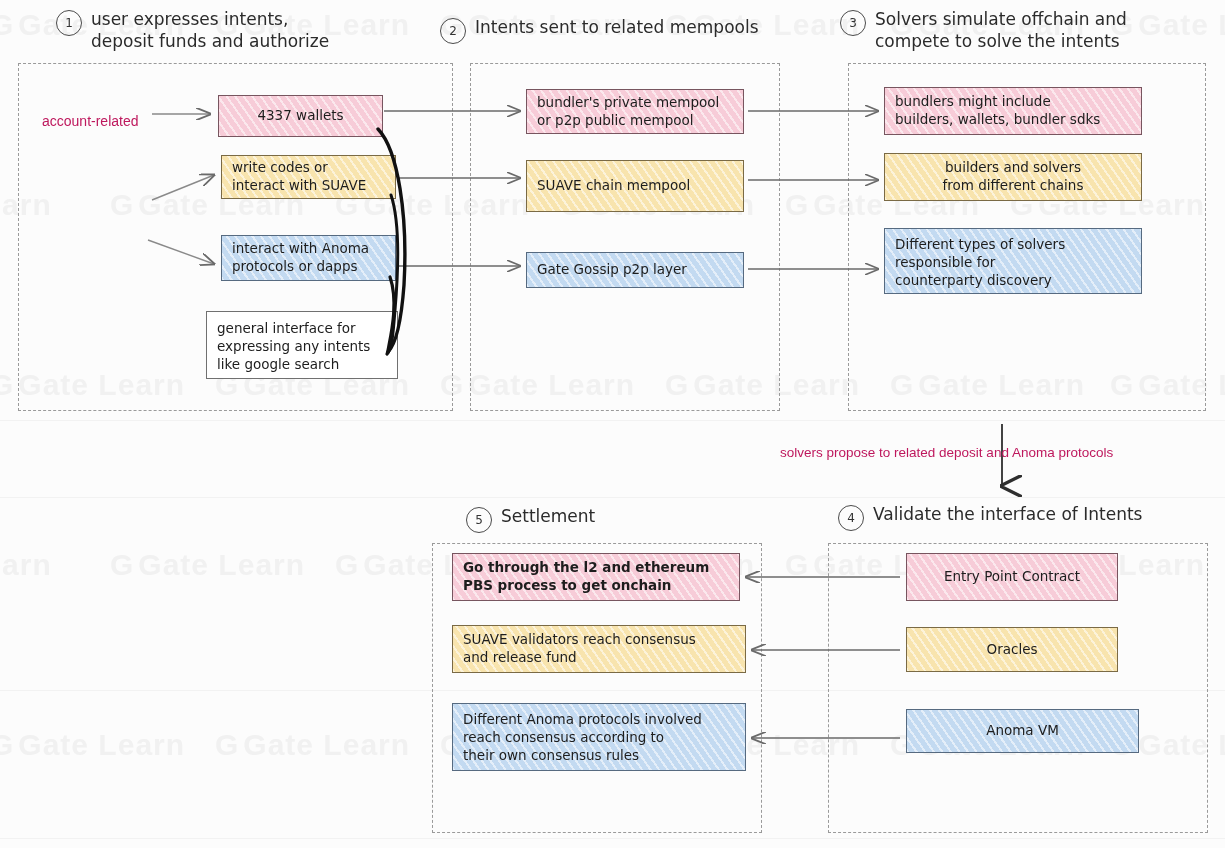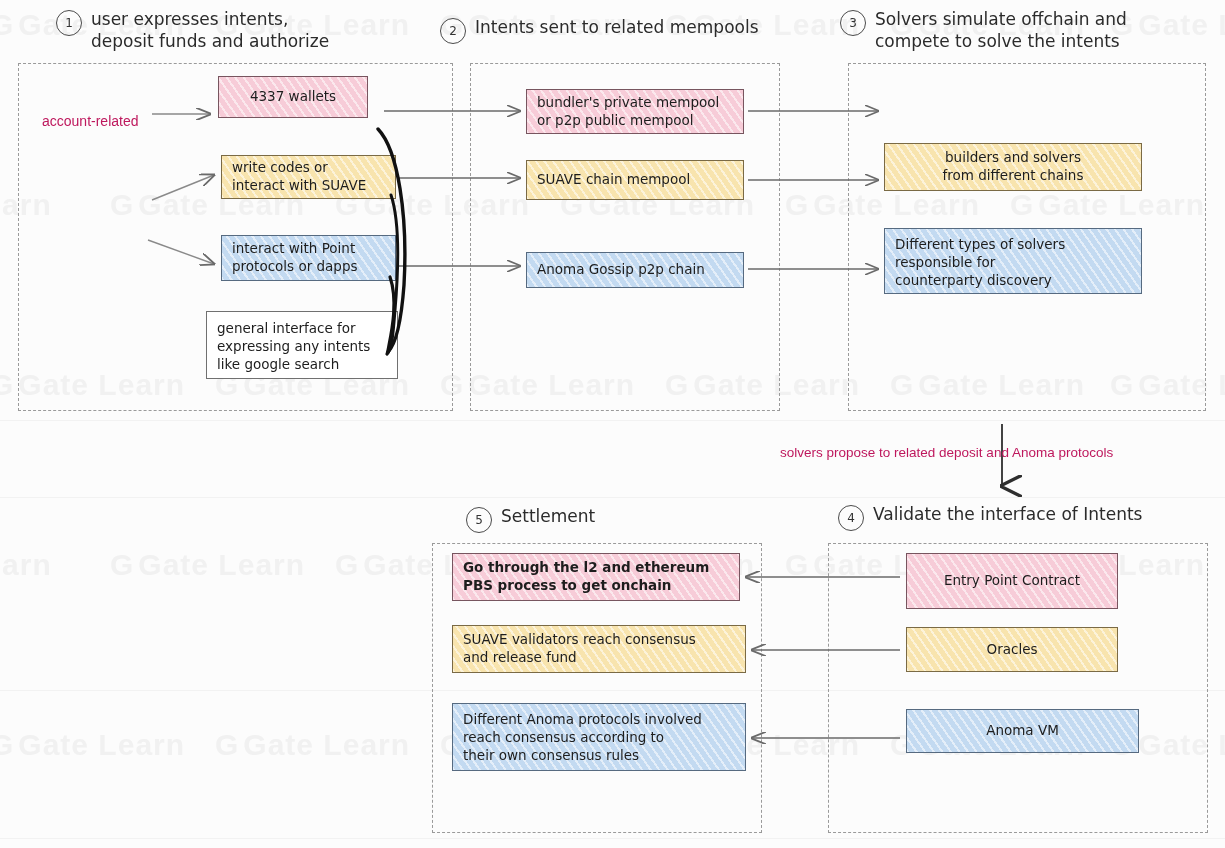--- a/index.html
+++ b/index.html
@@ -184,58 +184,60 @@
 
   <div class="group" style="left:18px;top:63px;width:435px;height:348px;"></div>
   <div class="group" style="left:470px;top:63px;width:310px;height:348px;"></div>
   <div class="group" style="left:848px;top:63px;width:358px;height:348px;"></div>
   <div class="group" style="left:432px;top:543px;width:330px;height:290px;"></div>
   <div class="group" style="left:828px;top:543px;width:380px;height:290px;"></div>
 
   <div class="caption" style="left:42px;top:112px;">account-related</div>
   <div class="caption" style="left:780px;top:443px;font-size:13.5px;">solvers propose to related deposit and Anoma protocols</div>
 
-  <div class="box pink center" style="left:218px;top:76px;width:150px;height:42px;">4337 wallets</div>
+  <div class="box pink center" style="left:218px;top:95px;width:165px;height:42px;">4337 wallets</div>
 
   <div class="box yellow left" style="left:221px;top:155px;width:175px;height:44px;">write codes or
 interact with SUAVE</div>
 
-  <div class="box blue left" style="left:221px;top:235px;width:175px;height:46px;">interact with Point
+  <div class="box blue left" style="left:221px;top:235px;width:175px;height:46px;">interact with Anoma
 protocols or dapps</div>
 
   <div class="box plain left" style="left:206px;top:311px;width:192px;height:68px;align-items:flex-start;padding-top:8px;">general interface for
 expressing any intents
 like google search</div>
 
   <div class="box pink left" style="left:526px;top:89px;width:218px;height:45px;">bundler's private mempool
 or p2p public mempool</div>
 
-  <div class="box yellow left" style="left:526px;top:160px;width:218px;height:40px;">SUAVE chain mempool</div>
-
-  <div class="box blue left" style="left:526px;top:252px;width:218px;height:36px;">Anoma Gossip p2p chain</div>
-
-
-  <div class="box yellow center" style="left:884px;top:143px;width:258px;height:48px;">builders and solvers
+  <div class="box yellow left" style="left:526px;top:160px;width:218px;height:52px;">SUAVE chain mempool</div>
+
+  <div class="box blue left" style="left:526px;top:252px;width:218px;height:36px;">Gate Gossip p2p layer</div>
+
+  <div class="box pink left" style="left:884px;top:87px;width:258px;height:48px;">bundlers might include
+builders, wallets, bundler sdks</div>
+
+  <div class="box yellow center" style="left:884px;top:153px;width:258px;height:48px;">builders and solvers
 from different chains</div>
 
   <div class="box blue left" style="left:884px;top:228px;width:258px;height:66px;align-items:flex-start;padding-top:7px;">Different types of solvers
 responsible for
 counterparty discovery</div>
 
   <div class="box pink left" style="left:452px;top:553px;width:288px;height:48px;font-weight:bold;">Go through the l2 and ethereum
 PBS process to get onchain</div>
 
   <div class="box blue left" style="left:452px;top:703px;width:294px;height:68px;align-items:flex-start;padding-top:7px;">Different Anoma protocols involved
 reach consensus according to
 their own consensus rules</div>
 
   <div class="box yellow left" style="left:452px;top:625px;width:294px;height:48px;">SUAVE validators reach consensus
 and release fund</div>
 
-  <div class="box pink center" style="left:906px;top:553px;width:212px;height:56px;">Entry Point Contract</div>
+  <div class="box pink center" style="left:906px;top:553px;width:212px;height:48px;">Entry Point Contract</div>
 
   <div class="box yellow center" style="left:906px;top:627px;width:212px;height:45px;">Oracles</div>
 
   <div class="box blue center" style="left:906px;top:709px;width:233px;height:44px;">Anoma VM</div>
 
   <svg class="ovl arrows" viewBox="0 0 1225 848">
     <defs>
       <marker id="ah" markerWidth="11" markerHeight="9" refX="10" refY="4.5" orient="auto">
         <path d="M0,0 L11,4.5 L0,9" fill="none" stroke="#6a6a6a" stroke-width="1.3"></path>
       </marker>

